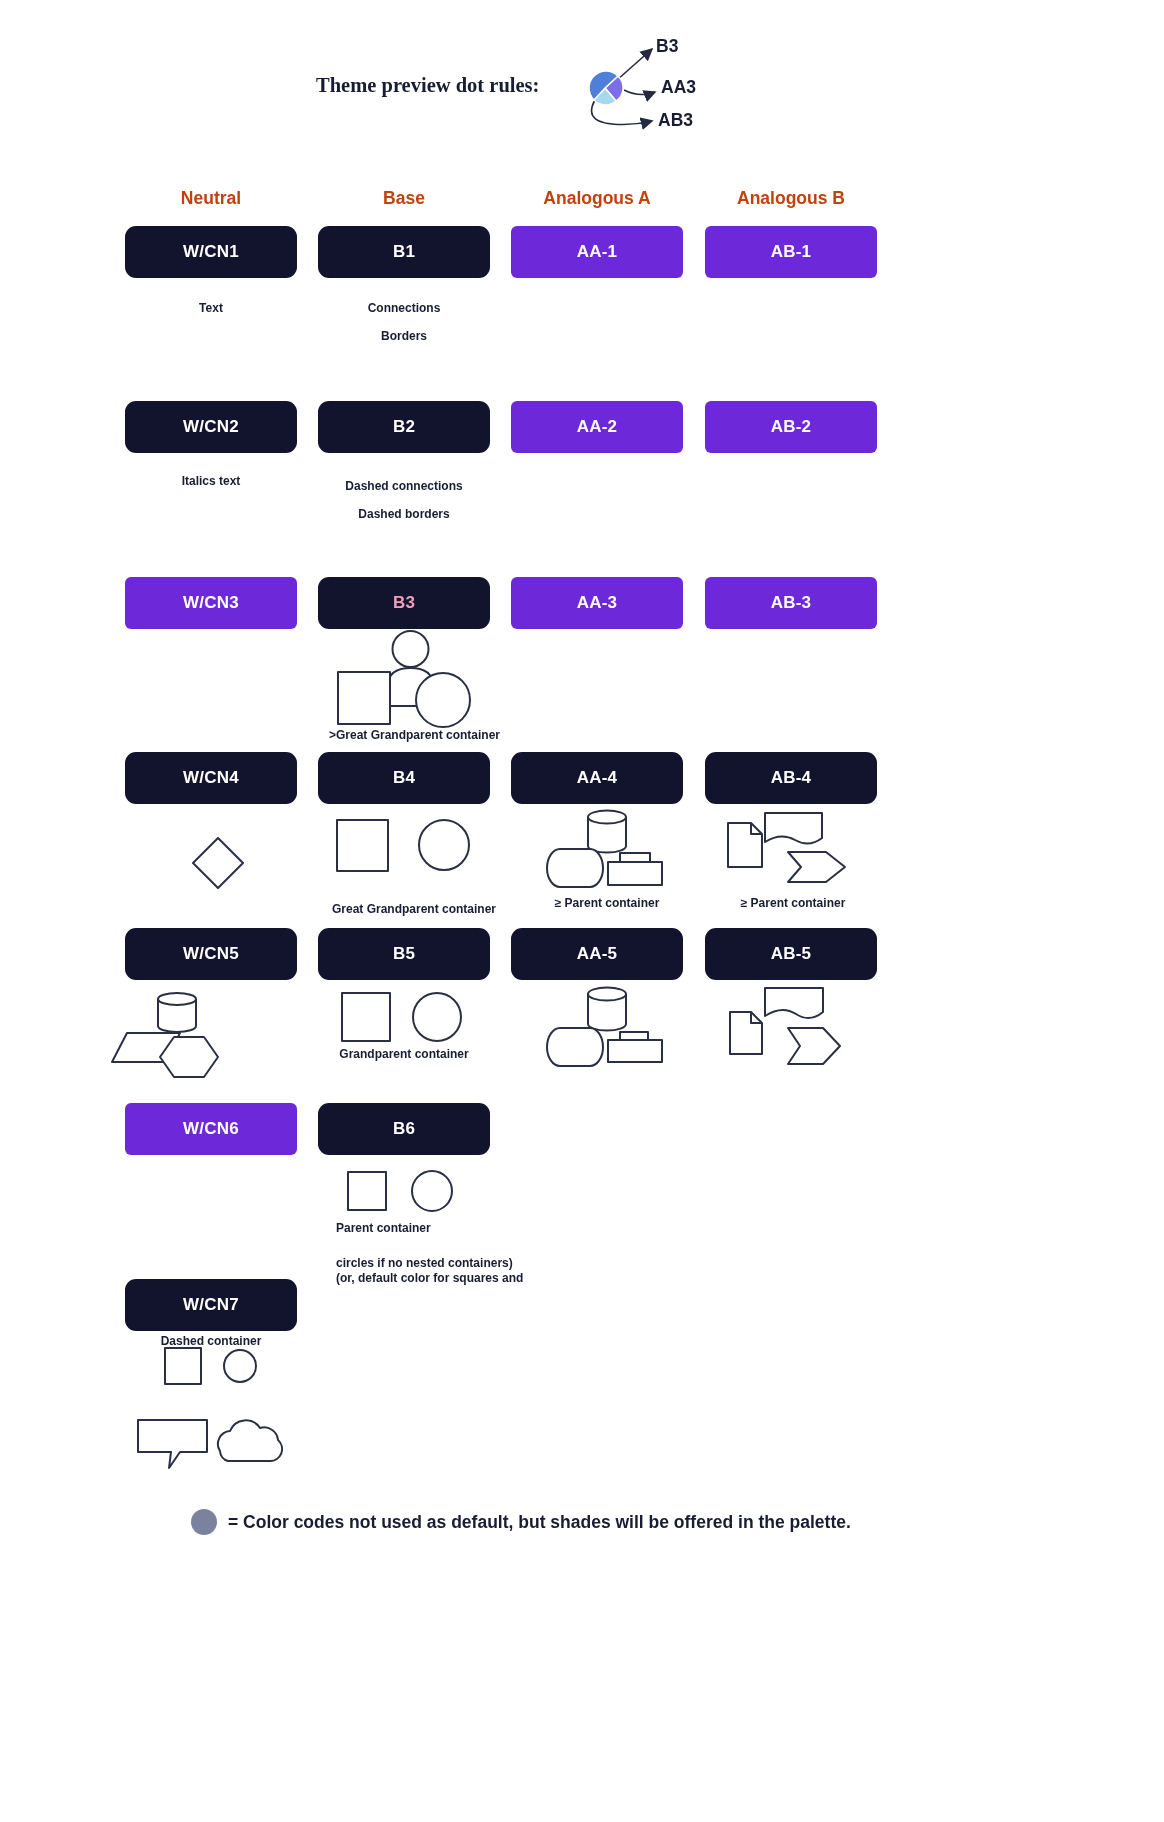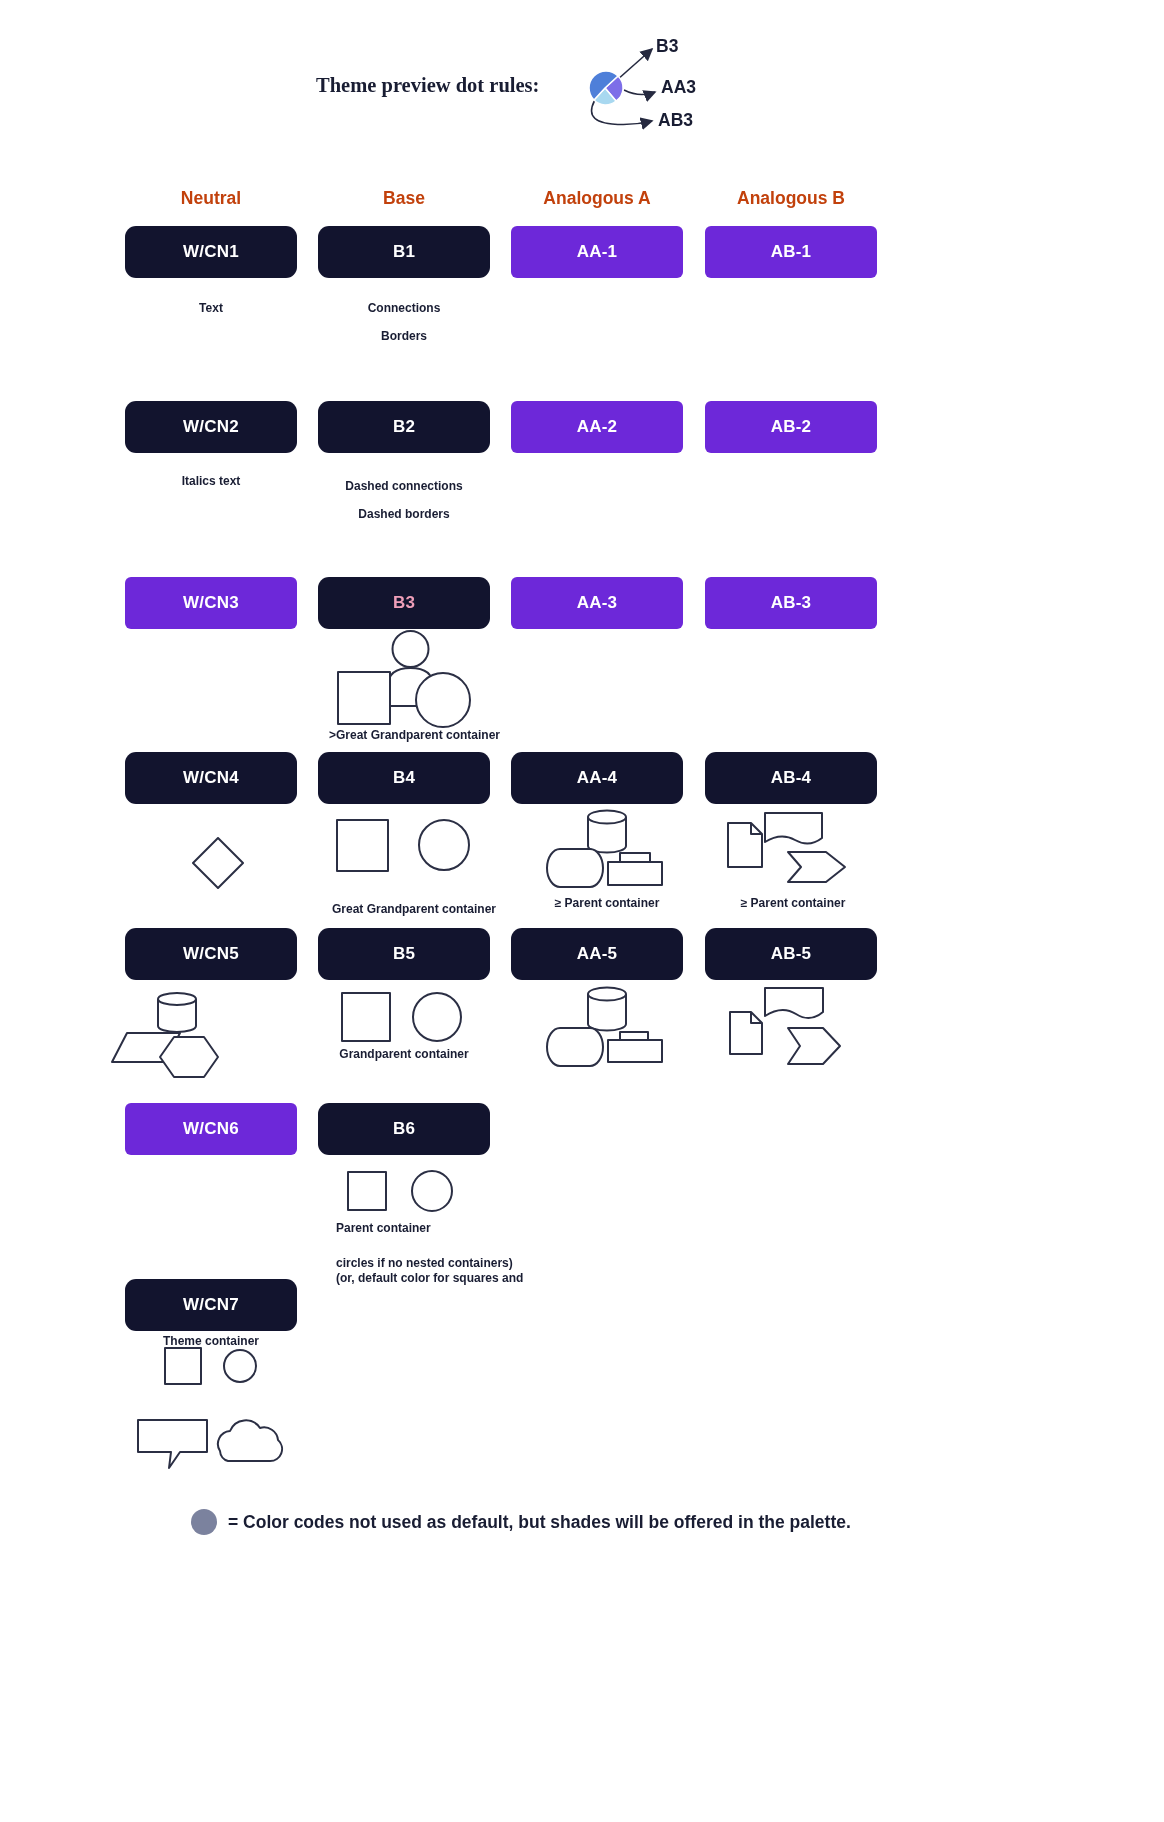--- a/index.html
+++ b/index.html
@@ -208,21 +208,21 @@
     <circle class="shp" cx="92" cy="23" r="20"></circle>
   </svg>
   <div class="ann-sm left" style="left:318px; top:1220px; width:210px;">Parent container</div>
   <div class="ann-sm left" style="left:318px; top:1270px; width:210px;">(or, default color for squares and</div>
   <div class="ann-sm left" style="left:318px; top:1255px; width:210px;">circles if no nested containers)</div>
 
   <div class="pill dark" style="left:125px; top:1279px;">
       <span>W/CN7</span>
     </div>
 
-  <div class="ann-sm" style="left:125px; top:1333px; width:172px;">Theme container</div>
+  <div class="ann-sm" style="left:125px; top:1333px; width:172px;">Dashed container</div>
   <svg class="shape-svg" style="left:155px; top:1346px;" width="115" height="40" viewBox="0 0 115 40">
     <rect class="shp" x="10" y="2" width="36" height="36"></rect>
     <circle class="shp" cx="85" cy="20" r="16"></circle>
   </svg>
 
   <svg class="shape-svg" style="left:130px; top:1405px;" width="165" height="70" viewBox="0 0 165 70">
     <path class="shp" d="M8,15 L77,15 L77,47 L50,47 L39,63 L41,47 L8,47 Z"></path>
     <path class="shp" d="M98,56 L140,56 A12,12 0 0 0 148,35 A14,14 0 0 0 130,23 A17,17 0 0 0 100,26 A13,13 0 0 0 90,46 A11,11 0 0 0 98,56 Z"></path>
   </svg>
 

